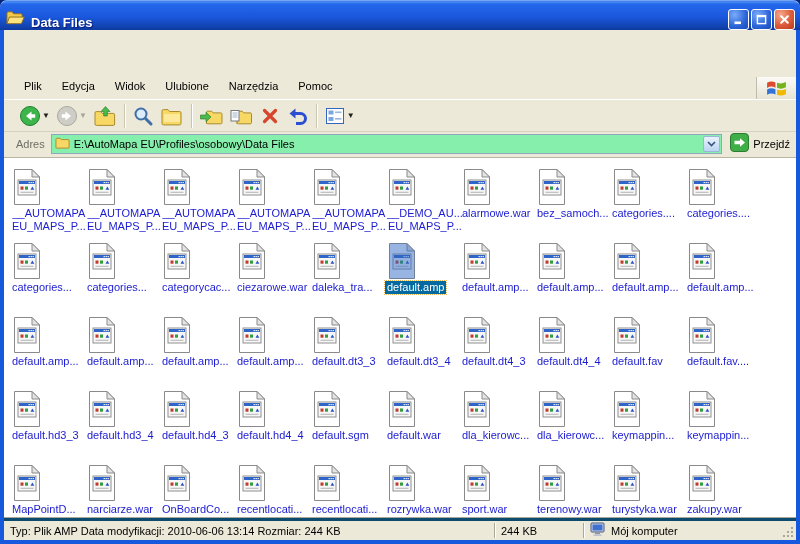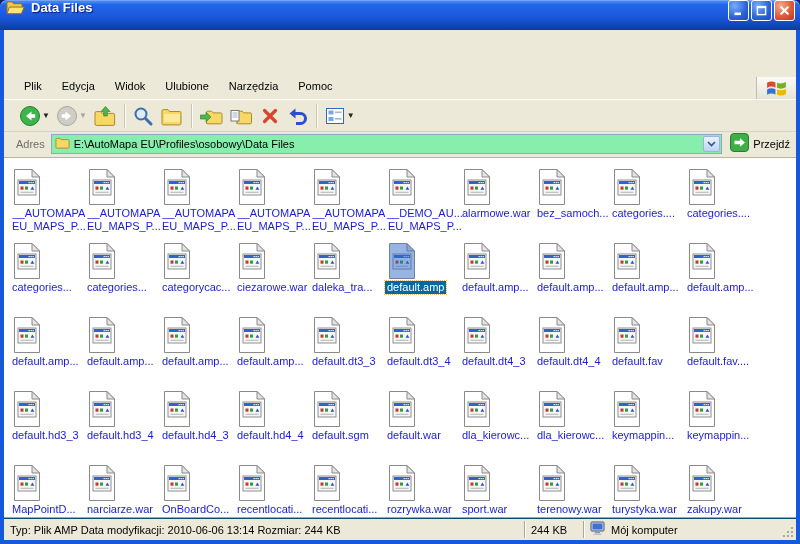--- a/index.html
+++ b/index.html
@@ -4,21 +4,21 @@
 <style>
   * { box-sizing: border-box; }
   html,body { margin:0; padding:0; background:#04247a; }
   body { width:800px; height:544px; overflow:hidden;
          font-family:"Liberation Sans", sans-serif; }
 
   .window { width:800px; height:544px; display:flex; flex-direction:column; }
 
   
   .titlebar {
-    height:30px; flex:0 0 30px; display:flex; align-items:flex-start; padding:0 5px 0 6px;
+    height:30px; flex:0 0 30px; display:flex; align-items:flex-end; padding:0 5px 0 6px;
     border-radius:7px 7px 0 0;
     background:linear-gradient(180deg,#0c59e8 0%,#4a8ef5 6%,#2467ea 14%,#1a58de 55%,#1345b4 86%,#0d3a9e 100%);
     box-shadow:inset 0 1px 0 rgba(255,255,255,.4);
   }
   .title-text { color:#fff; font-weight:bold; font-size:13px; margin-left:6px;
                 text-shadow:1px 1px 1px rgba(8,22,120,.95); }
   .win-buttons { margin-left:auto; display:flex; gap:2px; }
   .winbtn { width:21px; height:21px; border:1px solid #fff; border-radius:3px;
             display:flex; align-items:center; justify-content:center; }
   .winbtn.minmax { background:radial-gradient(circle at 30% 25%,#7aacf9,#2a63d8 60%,#1b4bb8); }
@@ -62,25 +62,25 @@
              padding:8px 0 0 6px; display:grid; grid-template-columns:repeat(10,75px);
              grid-auto-rows:74px; overflow:hidden; }
   .file-item { width:75px; display:flex; flex-direction:column; align-items:flex-start; }
   .file-icon { height:38px; flex:0 0 38px; margin-top:2px; position:relative; }
   .file-label { margin-top:1px; font-size:11px; line-height:13px; text-align:center; color:#1b1bd1; }
   .file-label div { width:fit-content; margin:0 auto; padding:0 2px; white-space:nowrap; }
   .file-item.selected .file-label div { background:#0369a1; color:#fff; outline:1px dotted #f0b550; }
 
   
   .statusbar { height:22px; flex:0 0 22px; display:flex; align-items:stretch; background:#ece9d8;
-               border-top:1px solid #0c4a6e; box-shadow:0 -1px 0 #aca899; font-size:11px; color:#000; }
+               border-top:3px solid #0c4a6e; box-shadow:0 -1px 0 #aca899; font-size:11px; color:#000; }
   .sb-pane { display:flex; align-items:center; padding:0 6px; }
   .sb-left { flex:1; min-width:0; white-space:nowrap; overflow:hidden; }
   .sb-div { width:1px; background:#aca899; box-shadow:1px 0 0 #fff; margin:2px 0; }
-  .sb-size { width:58px;border-radius:10px; }
+  .sb-size { width:88px;border-radius:10px; }
   .sb-loc { width:198px; gap:5px; }
   .sb-grip { width:14px; display:flex; align-items:flex-end; justify-content:flex-end; padding:0 1px 1px 0; }
 </style>
 </head>
 <body>
 
 <div class="window">
 
   <div class="titlebar">
     <span>

